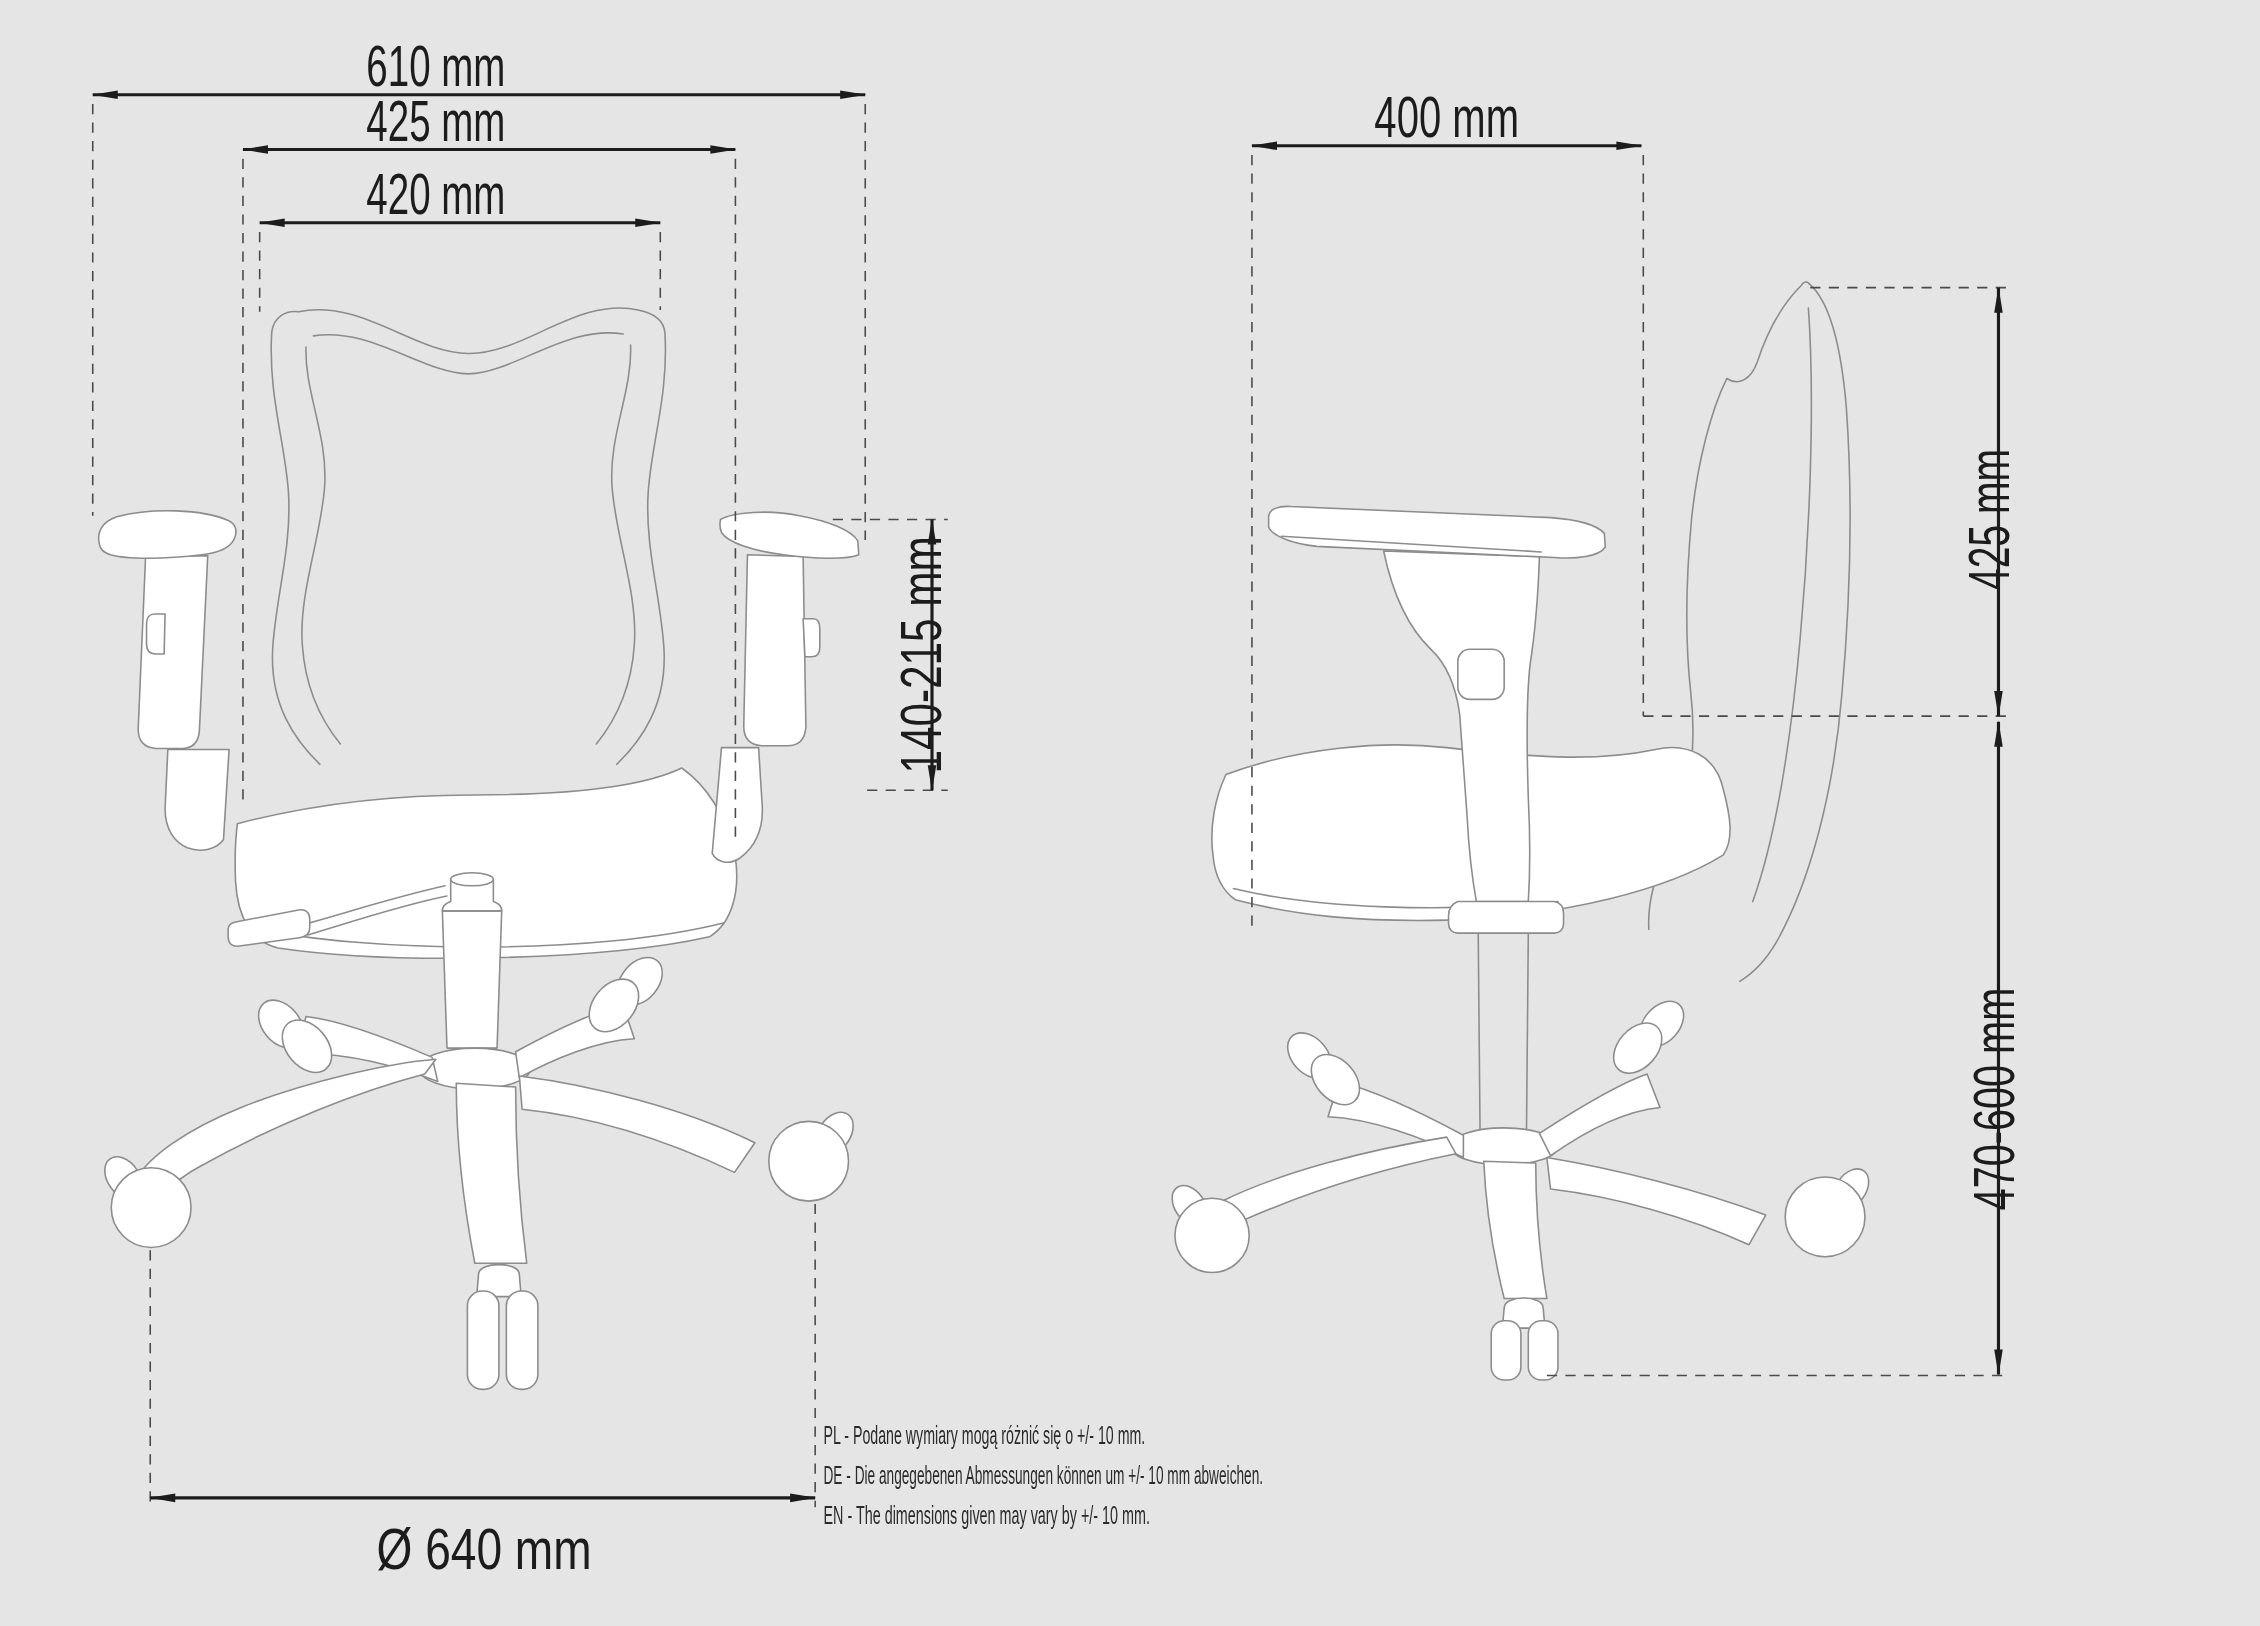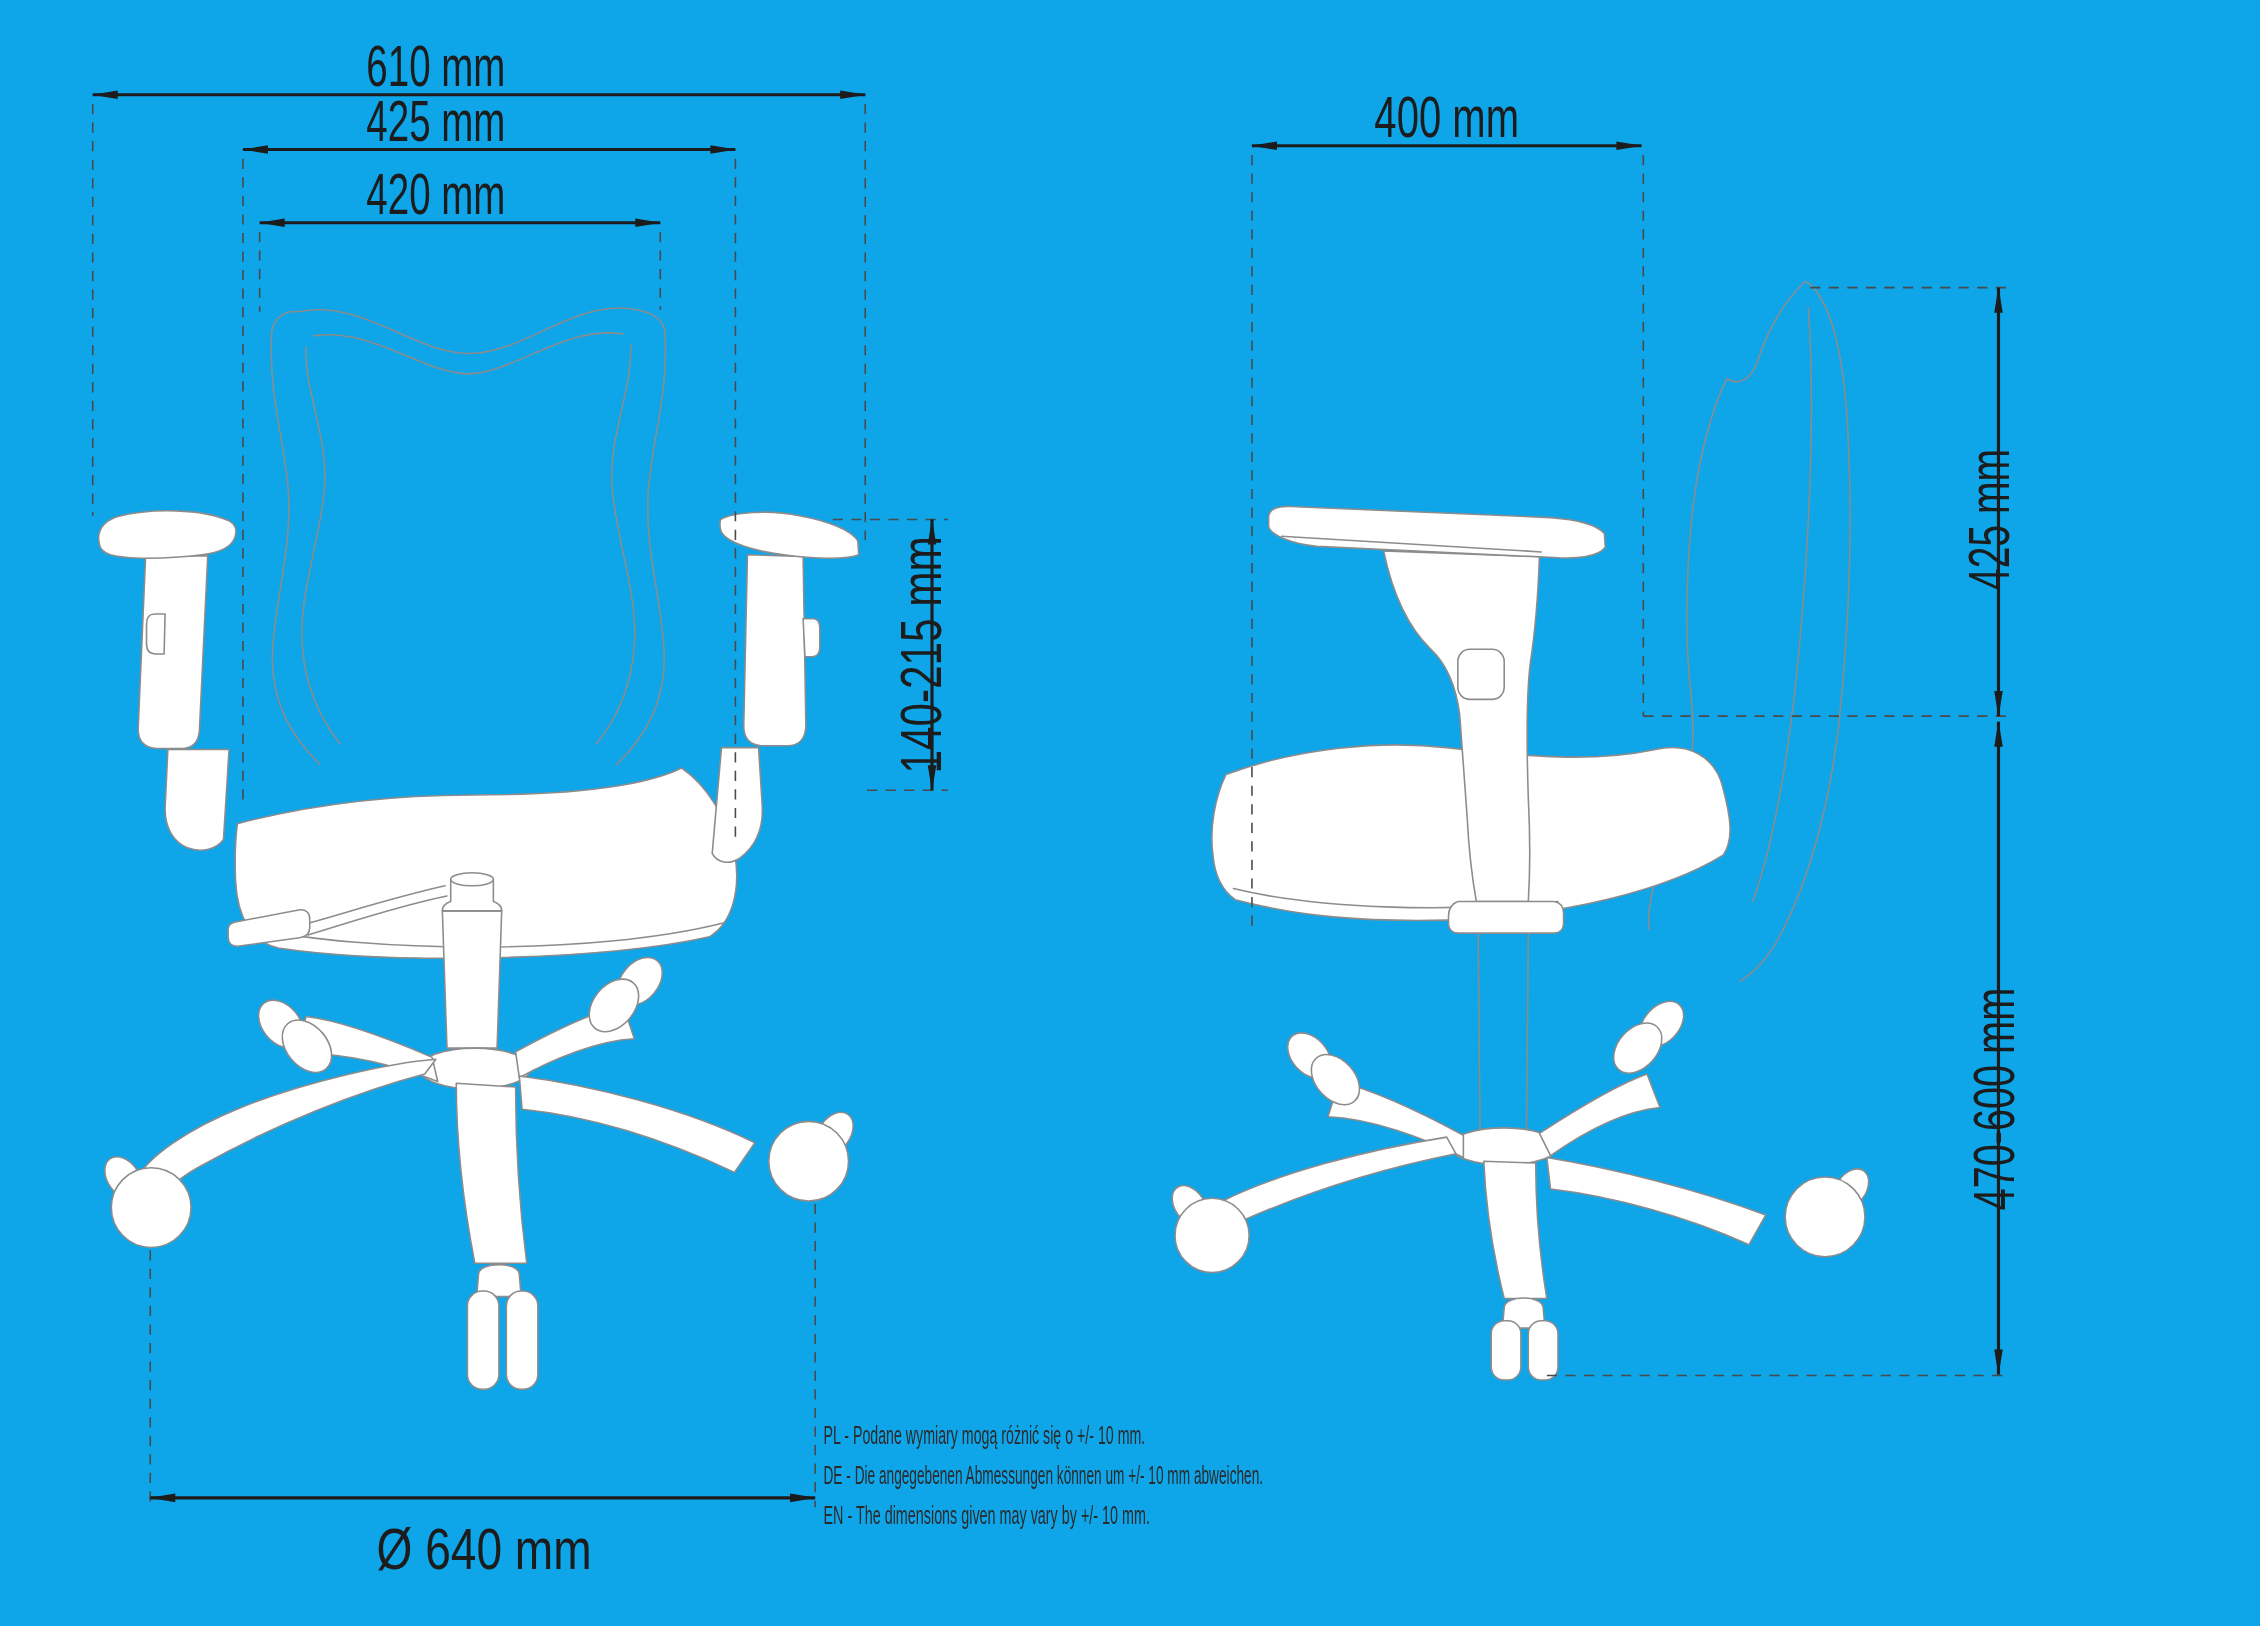--- a/index.html
+++ b/index.html
@@ -1,16 +1,16 @@
 <!DOCTYPE html>
 <html style="font-size:15px"><head>
 <meta charset="utf-8">
 <style>
   html,body{margin:0;padding:0;background:#ffffff;}
-  #canvas{position:relative;width:2260px;height:1626px;background:#0ea5e9;overflow:hidden;
+  #canvas{position:relative;width:2260px;height:1626px;background:#e5e5e5;overflow:hidden;
           font-family:"Liberation Sans", sans-serif;}
   svg{position:absolute;left:0;top:0;}
   .art   {fill:none;stroke:#8c8c8c;stroke-width:1.7;stroke-linecap:round;stroke-linejoin:round;}
   .artf  {fill:#ffffff;stroke:#8c8c8c;stroke-width:1.7;stroke-linejoin:round;}
   .dash  {fill:none;stroke:#4a4a4a;stroke-width:1.7;stroke-dasharray:11 9;}
   .dim   {fill:none;stroke:#1c1c1c;stroke-width:3.4;}
   .dimtxt{fill:#1c1c1c;font-family:"Liberation Sans", sans-serif;font-size:62px;font-weight:400;}
   .notetxt{fill:#2a2a2a;font-family:"Liberation Sans", sans-serif;font-size:28px;font-weight:400;}
 </style>
 </head>

